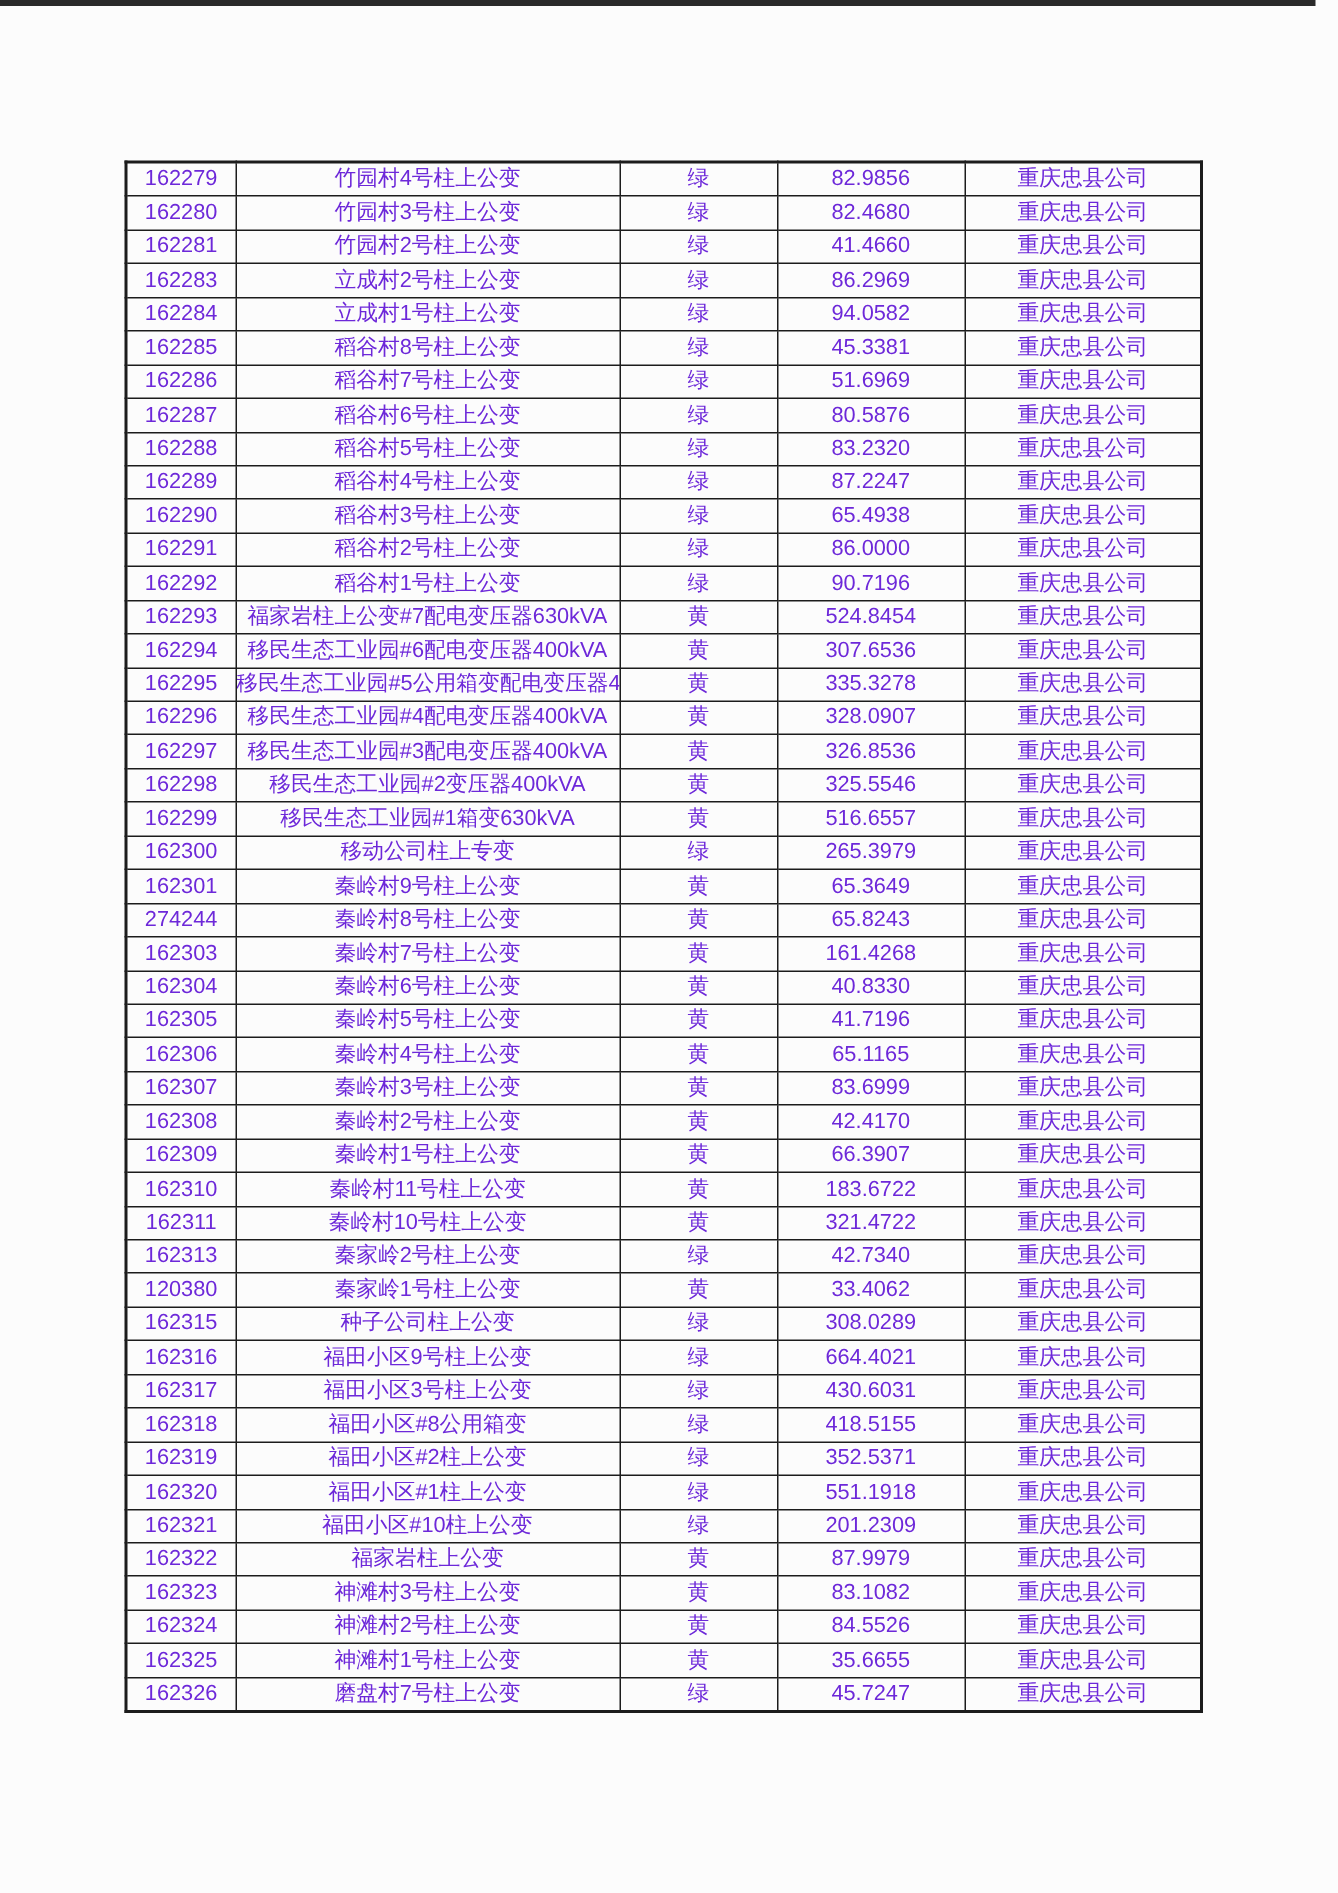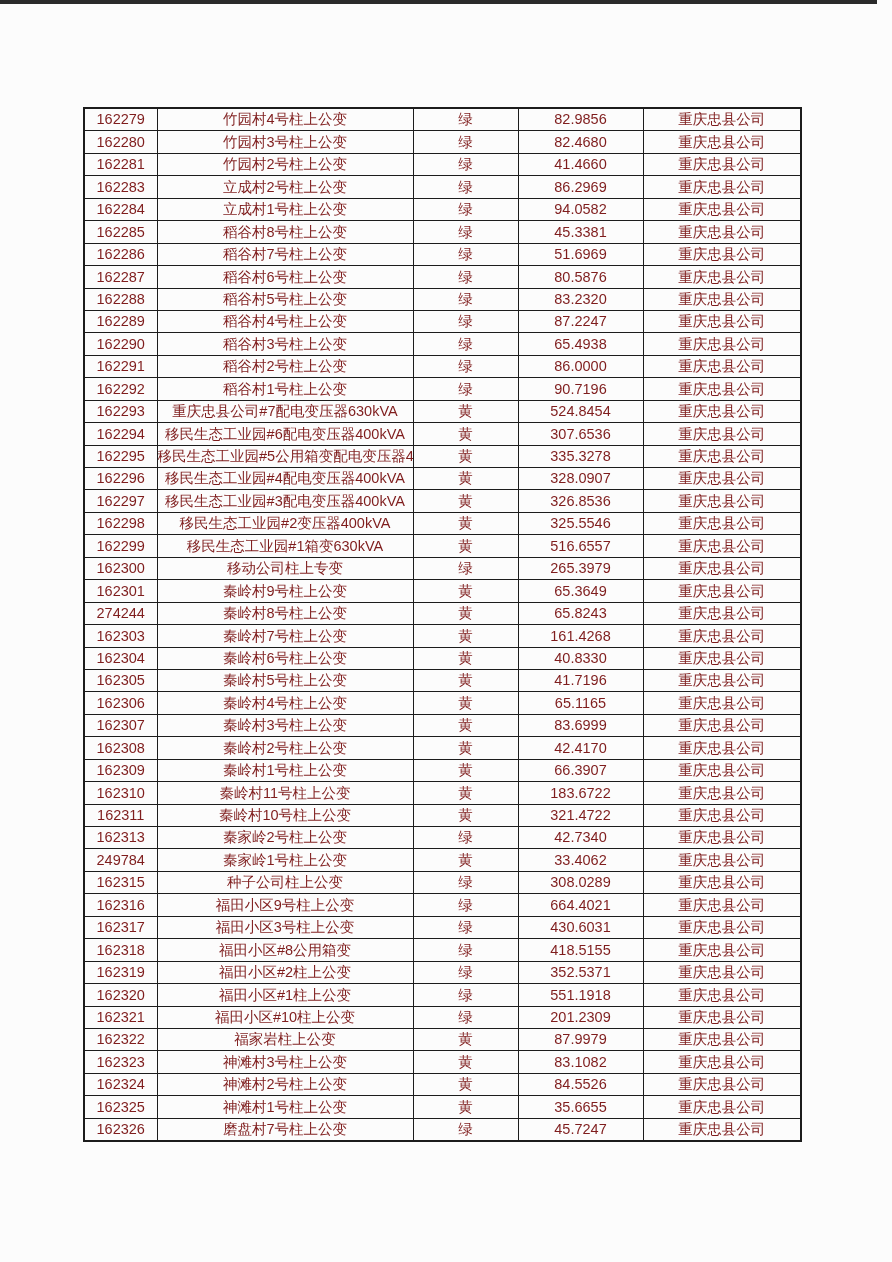--- a/index.html
+++ b/index.html
@@ -22,21 +22,21 @@
   .doc-table {
     position: absolute;
     left: 83px;
     top: 107px;
     width: 717px;
     height: 1030px;
     border-collapse: collapse;
     table-layout: fixed;
     border: 2px solid #1c1c1c;
     font-size: 14.5px;
-    color: #7f1d1d;
+    color: #6d28d9;
   }
   .doc-table td {
     border: 1px solid #1c1c1c;
     text-align: center;
     vertical-align: middle;
     padding: 0;
     white-space: nowrap;
     overflow: hidden;
     line-height: 1;
     height: 21.45px;
@@ -147,21 +147,21 @@
       </tr>
       <tr>
         <td>162292</td>
         <td>稻谷村1号柱上公变</td>
         <td>绿</td>
         <td>90.7196</td>
         <td>重庆忠县公司</td>
       </tr>
       <tr>
         <td>162293</td>
-        <td>重庆忠县公司#7配电变压器630kVA</td>
+        <td>福家岩柱上公变#7配电变压器630kVA</td>
         <td>黄</td>
         <td>524.8454</td>
         <td>重庆忠县公司</td>
       </tr>
       <tr>
         <td>162294</td>
         <td>移民生态工业园#6配电变压器400kVA</td>
         <td>黄</td>
         <td>307.6536</td>
         <td>重庆忠县公司</td>
@@ -286,21 +286,21 @@
         <td>重庆忠县公司</td>
       </tr>
       <tr>
         <td>162313</td>
         <td>秦家岭2号柱上公变</td>
         <td>绿</td>
         <td>42.7340</td>
         <td>重庆忠县公司</td>
       </tr>
       <tr>
-        <td>249784</td>
+        <td>120380</td>
         <td>秦家岭1号柱上公变</td>
         <td>黄</td>
         <td>33.4062</td>
         <td>重庆忠县公司</td>
       </tr>
       <tr>
         <td>162315</td>
         <td>种子公司柱上公变</td>
         <td>绿</td>
         <td>308.0289</td>

